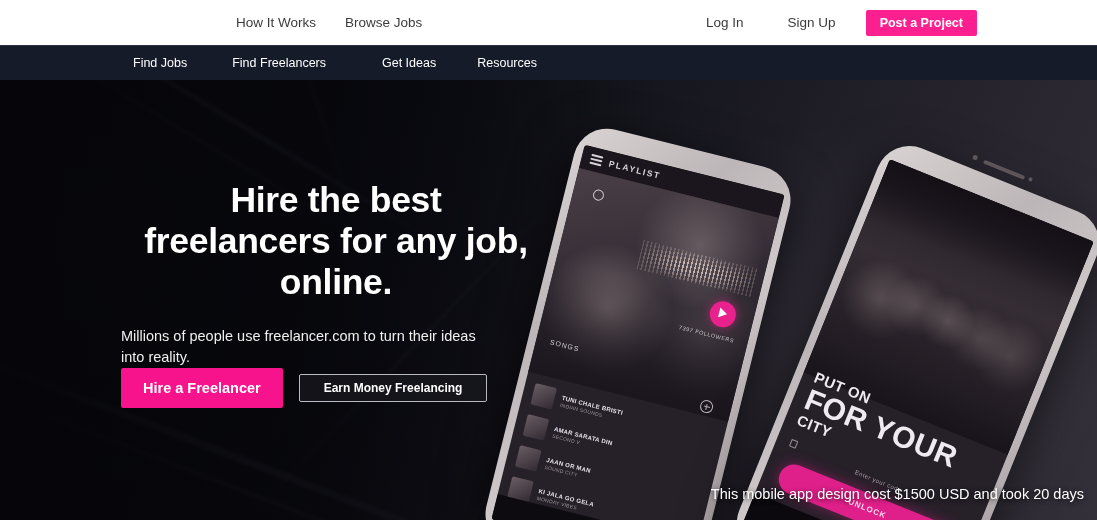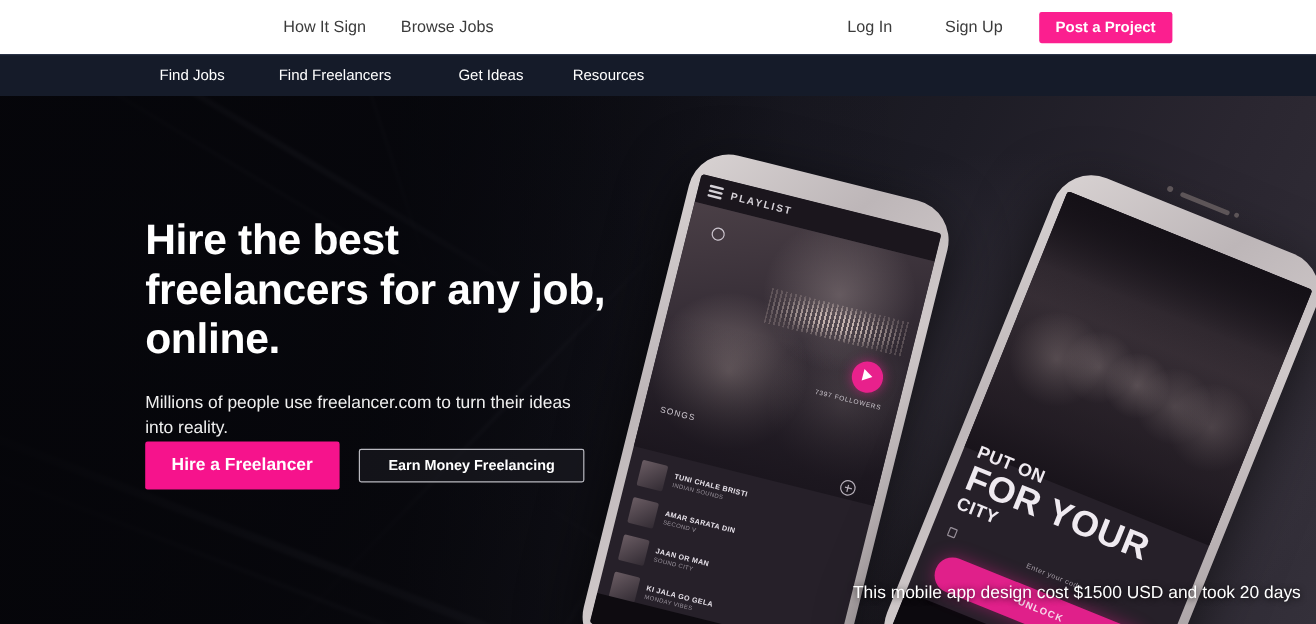--- a/index.html
+++ b/index.html
@@ -339,20 +339,21 @@
     width: 430px;
     z-index: 20;
   }
   .hero-title {
     font-size: 35.5px;
     font-weight: bold;
     color: #ffffff;
     line-height: 41px;
     letter-spacing: -0.3px;
     margin: 0;
+    text-align: center;
   }
   .hero-sub {
     margin-top: 23px;
     font-size: 14.5px;
     color: #efefef;
     line-height: 21px;
     max-width: 370px;
   }
   .hero-cta {
     display: flex;
@@ -401,21 +402,21 @@
 </style>
 </head>
 <body>
 
 <div class="page">
 
   <div class="topbar">
 
 
     <nav class="top-nav-left">
-      <a href="#">How It Sign</a>
+      <a href="#">How It Works</a>
       <a href="#">Browse Jobs</a>
     </nav>
 
     <div class="top-nav-right">
       <a class="plain link-login" href="#">Log In</a>
       <a class="plain link-signup" href="#">Sign Up</a>
       <button class="btn-post">Post a Project</button>
     </div>
   </div>
 

